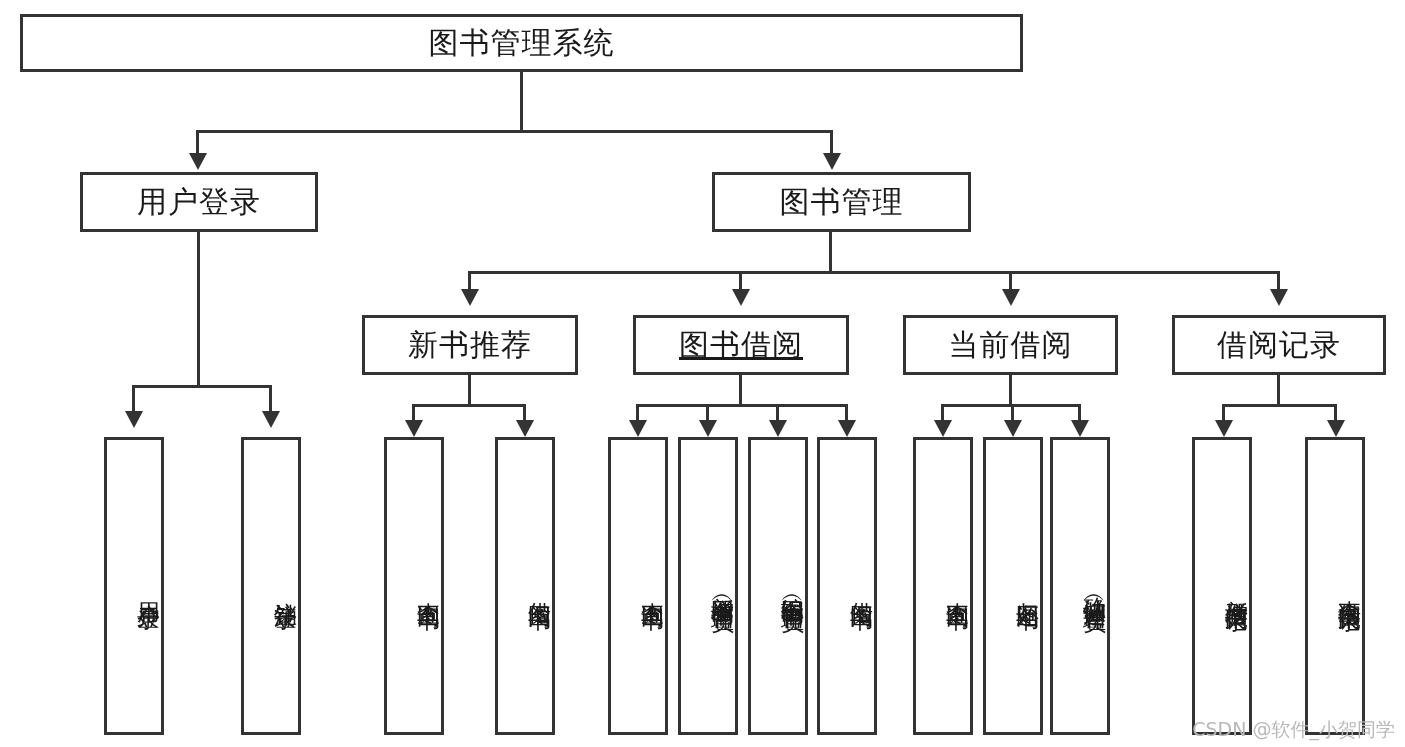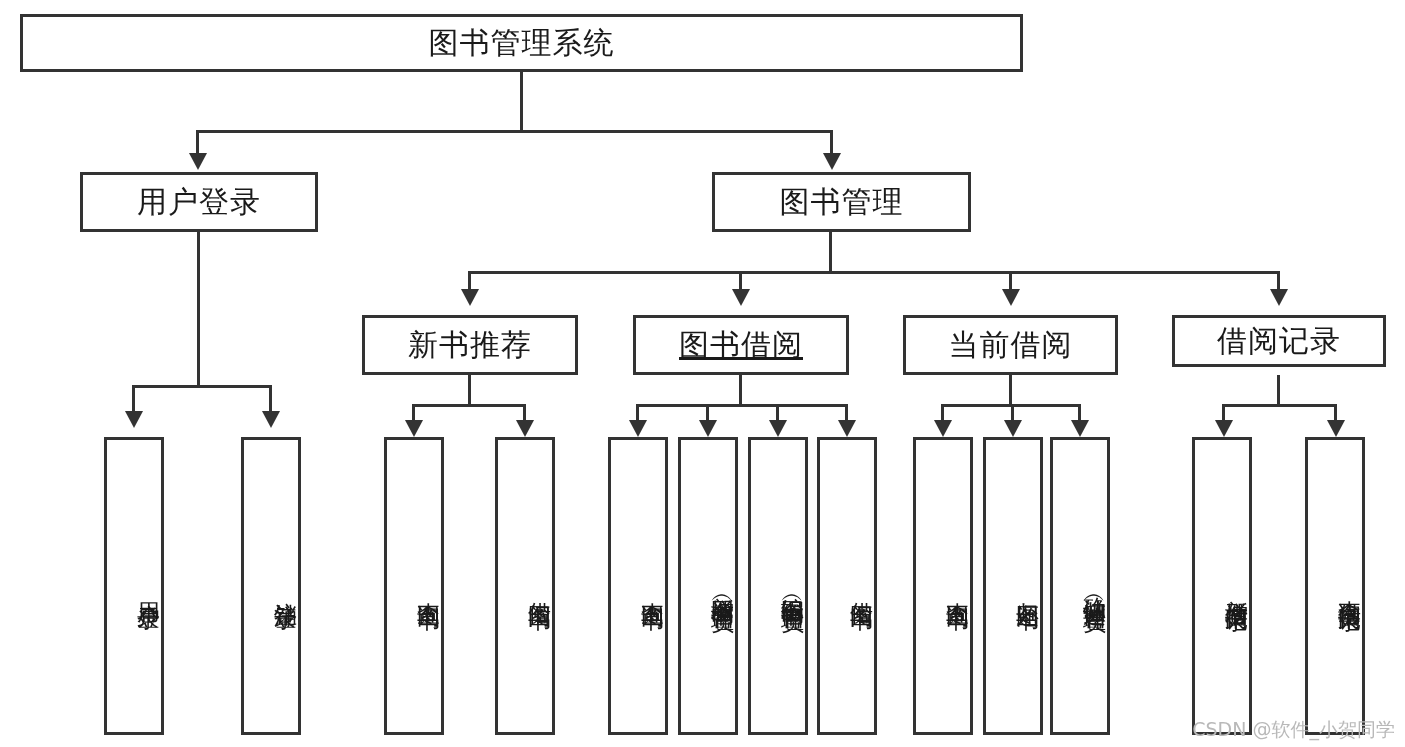--- a/index.html
+++ b/index.html
@@ -133,21 +133,21 @@
 
   <div class="node h" style="left:362px; top:315px; width:216px; height:60px;">
     <span>新书推荐</span>
   </div>
   <div class="node h" style="left:633px; top:315px; width:216px; height:60px;text-decoration:underline;">
     <span>图书借阅</span>
   </div>
   <div class="node h" style="left:903px; top:315px; width:215px; height:60px;">
     <span>当前借阅</span>
   </div>
-  <div class="node h" style="left:1172px; top:315px; width:214px; height:52px;">
+  <div class="node h" style="left:1172px; top:315px; width:214px; height:60px;">
     <span>借阅记录</span>
   </div>
 
   <div class="vline" style="left:468px; top:375px; height:31px;"></div>
   <div class="hline" style="left:412px; top:404px; width:114px;"></div>
   <div class="vline" style="left:412px; top:404px; height:19px;"></div>
   <div class="arrow" style="left:405px; top:420px;"></div>
   <div class="vline" style="left:523px; top:404px; height:19px;"></div>
   <div class="arrow" style="left:516px; top:420px;"></div>
 

